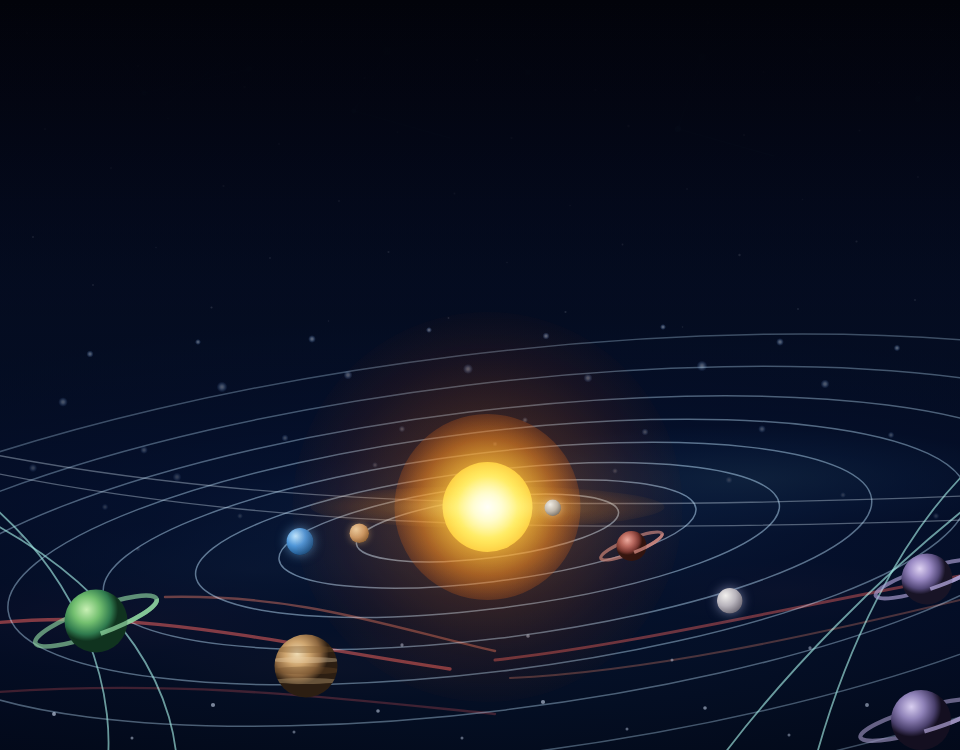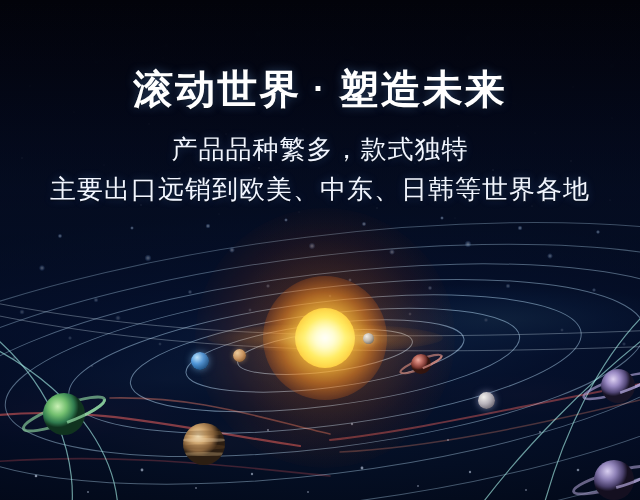--- a/index.html
+++ b/index.html
@@ -439,21 +439,14 @@
       <g transform="rotate(-16 46 28)">
         <ellipse cx="46" cy="28" rx="42" ry="8" fill="none" stroke="#a89ccc" stroke-opacity=".6" stroke-width="2.8"></ellipse>
       </g>
       <circle cx="46" cy="28" r="20" fill="url(#vp)"></circle>
       <g transform="rotate(-16 46 28)">
         <path d="M46 36 a42 8 0 0 0 42 -8" fill="none" stroke="#a89ccc" stroke-opacity=".75" stroke-width="2.8"></path>
       </g>
     </svg>
   </div>
 
-  <div class="text-wrap">
-    <h1 class="headline">
-      <span>滚动世界</span><span class="dot">·</span><span>塑造未来</span>
-    </h1>
-    <p class="subline">产品品种繁多，款式独特</p>
-    <p class="subline">主要出口远销到欧美、中东、日韩等世界各地</p>
-  </div>
 
 </div>
 
 </body></html>

